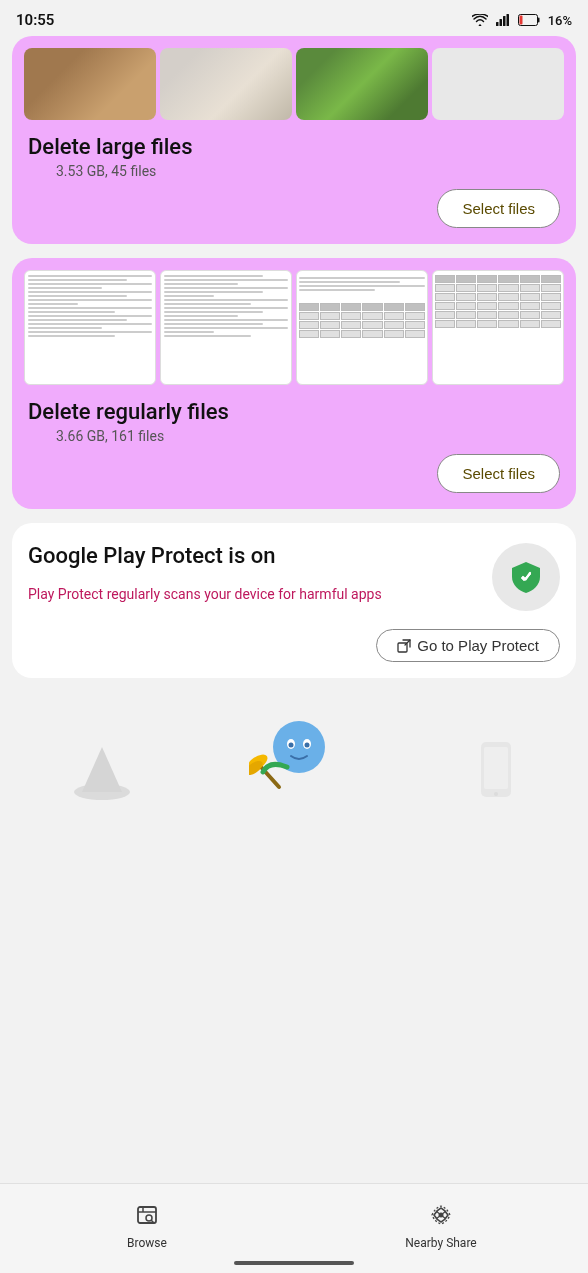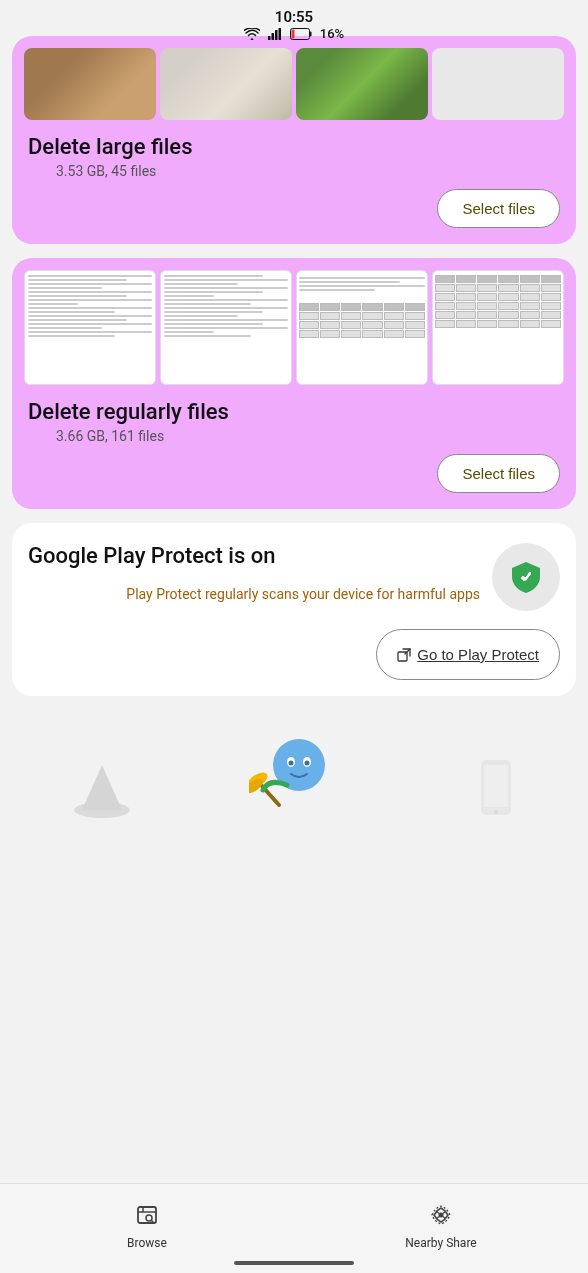--- a/index.html
+++ b/index.html
@@ -14,21 +14,20 @@
     }
 
     
     .status-bar {
       display: flex;
       justify-content: space-between;
       align-items: center;
       padding: 8px 16px 4px 16px;
       background: #f2f2f2;
       height: 36px;
-      flex-direction: column;
     }
     .status-time {
       font-size: 15px;
       font-weight: 600;
       color: #111;
     }
     .status-icons {
       display: flex;
       align-items: center;
       gap: 8px;
@@ -167,23 +166,22 @@
     }
     .protect-title {
       font-size: 22px;
       font-weight: 500;
       color: #111;
       margin-bottom: 16px;
       line-height: 1.2;
     }
     .protect-sub {
       font-size: 14px;
-      color: #a16207;
+      color: #be185d;
       line-height: 1.4;
-      text-align: right;
     }
     .protect-icon-wrap {
       width: 68px;
       height: 68px;
       border-radius: 50%;
       background: #e8e8e8;
       display: flex;
       align-items: center;
       justify-content: center;
       flex-shrink: 0;
@@ -193,29 +191,28 @@
       height: 36px;
     }
     .protect-action {
       display: flex;
       justify-content: flex-end;
       margin-top: 10px;
     }
     .protect-btn {
       border: 1.5px solid #888;
       border-radius: 50px;
-      padding: 16px 20px;
+      padding: 7px 20px;
       background: #fff;
       font-size: 15px;
       color: #333;
       cursor: pointer;
       display: flex;
       align-items: center;
       gap: 6px;
-      text-decoration: underline;
     }
 
     
     .mascot-area {
       display: flex;
       justify-content: center;
       align-items: flex-end;
       height: 130px;
       position: relative;
       margin-bottom: 4px;

